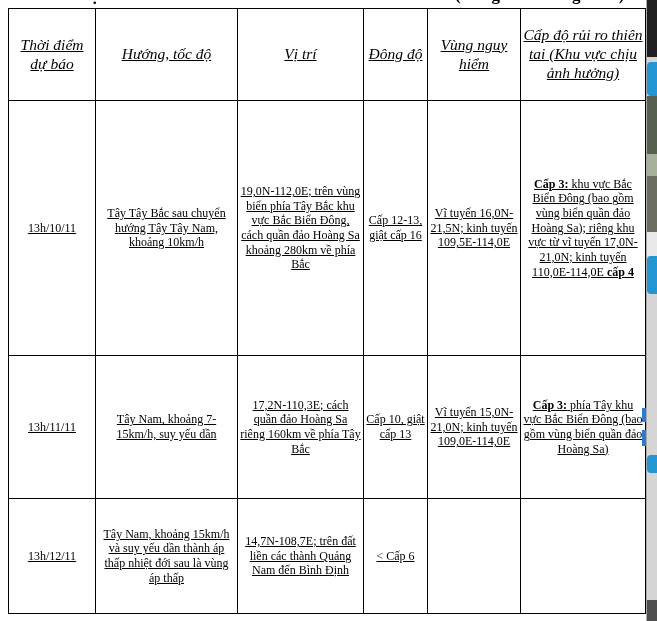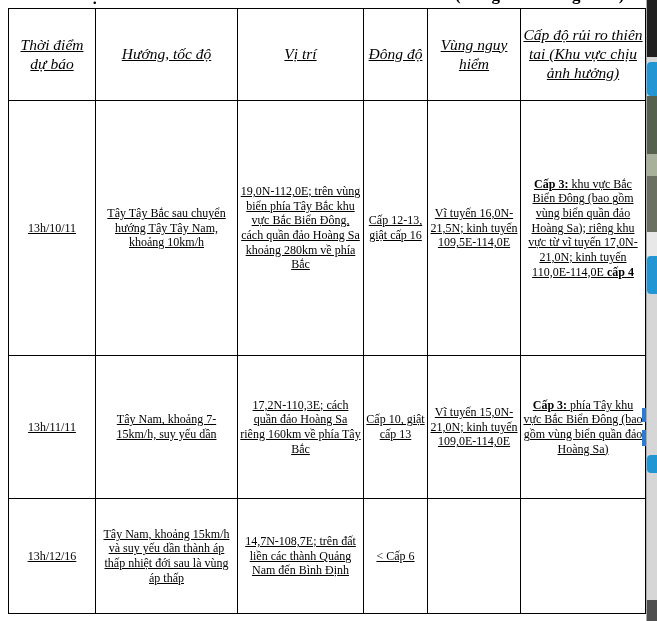--- a/index.html
+++ b/index.html
@@ -88,21 +88,21 @@
   </tr>
   <tr style="height:143px">
     <td>13h/11/11</td>
     <td>Tây Nam, khoảng 7-15km/h, suy yếu dần</td>
     <td>17,2N-110,3E; cách quần đảo Hoàng Sa riêng 160km về phía Tây Bắc</td>
     <td>Cấp 10, giật cấp 13</td>
     <td>Vĩ tuyến 15,0N-21,0N; kinh tuyến 109,0E-114,0E</td>
     <td><span class="b">Cấp 3:</span><span> phía Tây khu vực Bắc Biển Đông (bao gồm vùng biển quần đảo Hoàng Sa)</span><span class="b"></span></td>
   </tr>
   <tr style="height:115px">
-    <td>13h/12/16</td>
+    <td>13h/12/11</td>
     <td>Tây Nam, khoảng 15km/h và suy yếu dần thành áp thấp nhiệt đới sau là vùng áp thấp</td>
     <td>14,7N-108,7E; trên đất liền các thành Quảng Nam đến Bình Định</td>
     <td>&lt; Cấp 6</td>
     <td></td>
     <td><span class="b"></span><span></span><span class="b"></span></td>
   </tr>
 </tbody>
   </table>
 
 <div class="edge-strip">

